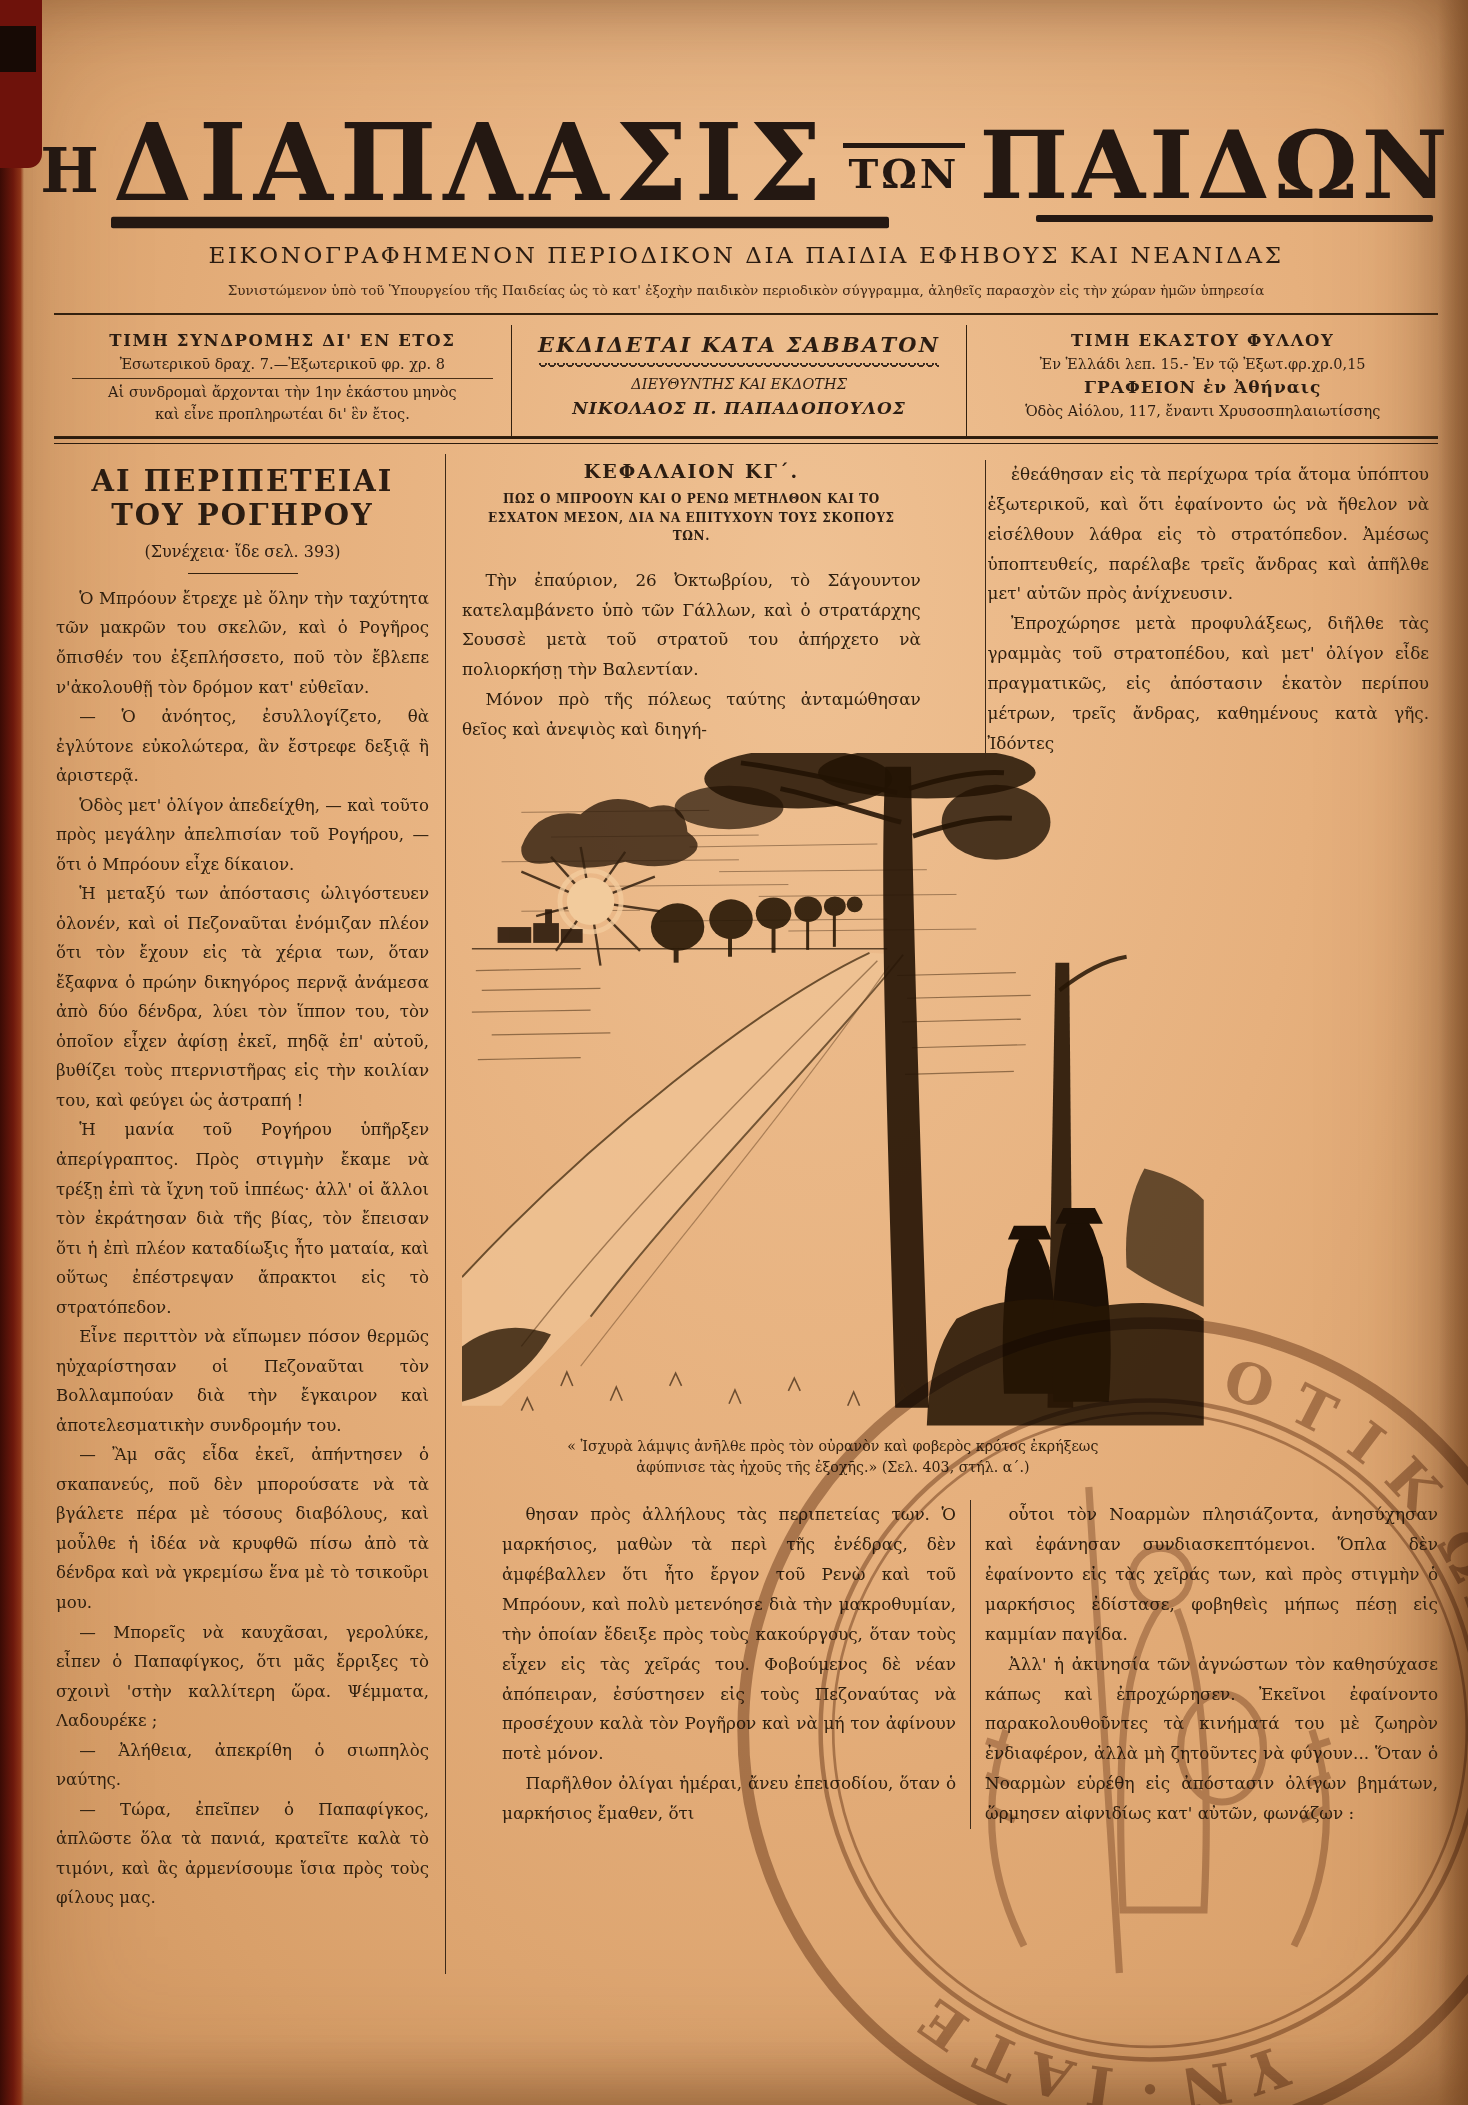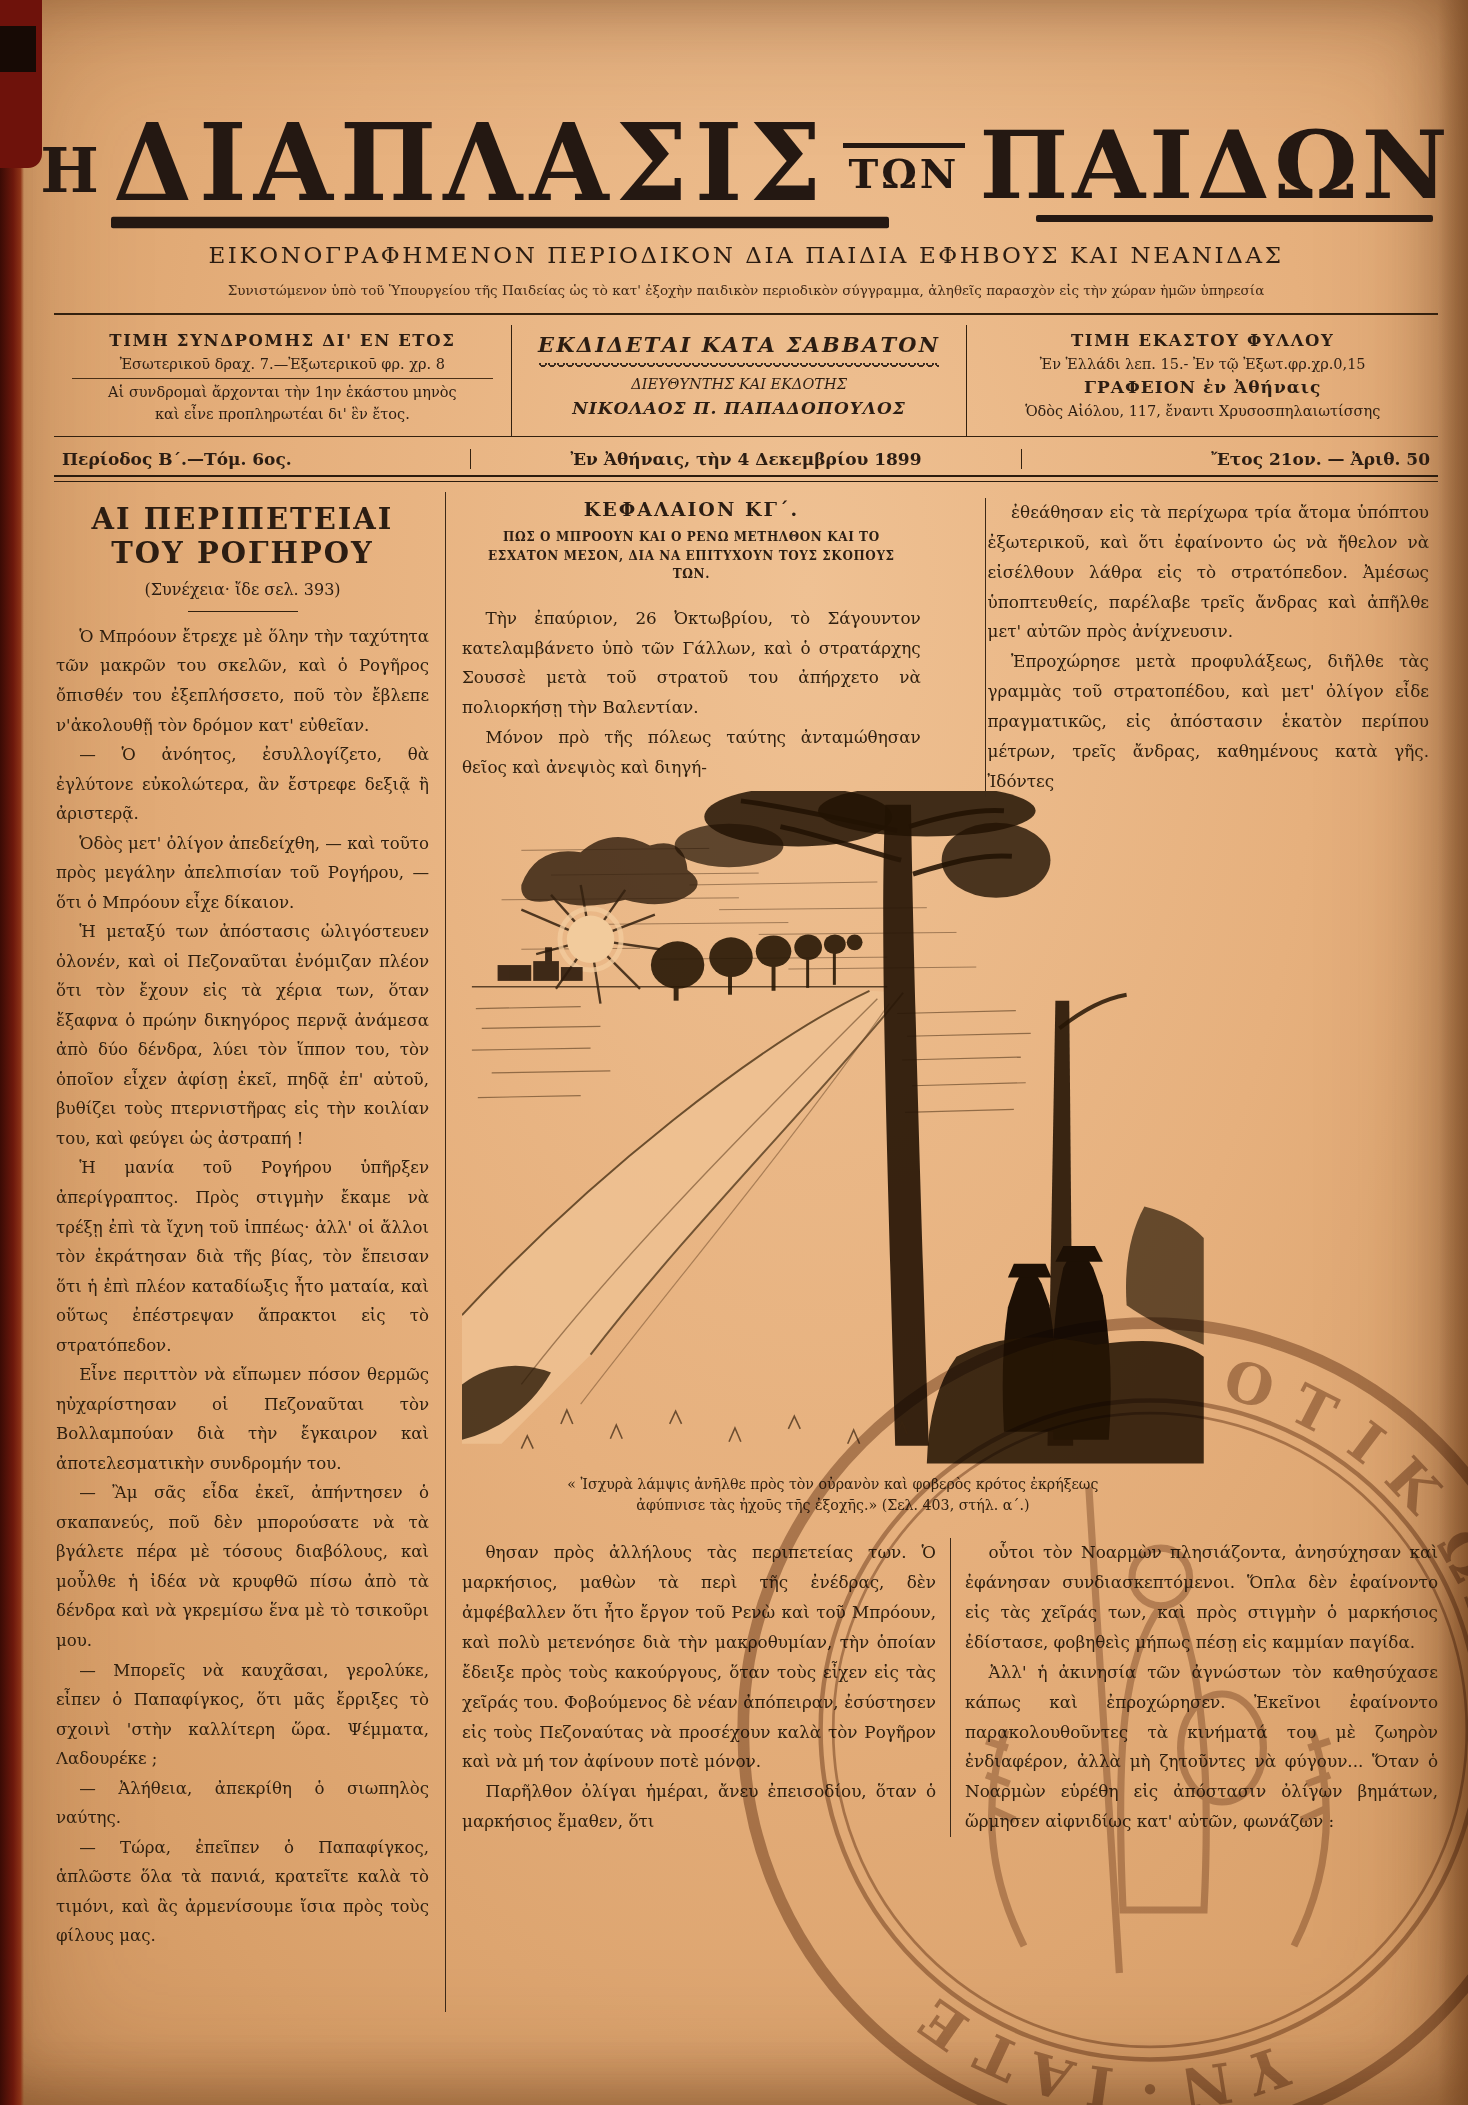--- a/index.html
+++ b/index.html
@@ -66,21 +66,21 @@
   .body-text p{margin:0;padding:0;text-indent:1.4em;text-align:justify;font-size:16.8px;line-height:1.78;color:#30200f;}
   .col1 .body-text p{font-size:16.6px;}
 
   .midright{position:relative;padding:6px 0 0 16px;}
   .chapter-block{width:47%;}
   .chap-head{text-align:center;font-weight:bold;font-size:19px;letter-spacing:2px;}
   .chap-sub{text-align:center;font-size:12px;font-weight:bold;letter-spacing:.6px;line-height:1.55;margin:8px auto 20px auto;max-width:420px;}
   .right-top{position:absolute;top:6px;right:9px;width:44.5%;border-left:1.2px solid #3d2a18;padding-left:2px;}
   .engraving-wrap{width:76%;margin-top:8px;}
   .caption{width:76%;text-align:center;font-size:14.2px;line-height:1.5;color:#33210f;margin-top:6px;}
-  .bottom-row{display:grid;grid-template-columns:1fr 1fr;margin-top:22px;}
+  .bottom-row{display:grid;grid-template-columns:1fr 1fr;margin-top:22px;margin-left:40px;}
   .mid-bottom{padding-right:14px;}
   .right-bottom{border-left:1.2px solid #3d2a18;padding-left:14px;}
 
   
   .stamp{position:absolute;left:700px;top:1280px;width:900px;height:900px;opacity:.5;mix-blend-mode:multiply;pointer-events:none;}
   .stamp text{font-family:"DejaVu Serif",serif;font-weight:bold;}
 </style>
 </head>
 <body>
 
@@ -125,25 +125,20 @@
       <div class="info-box">
         <div class="info-title">ΤΙΜΗ ΕΚΑΣΤΟΥ ΦΥΛΛΟΥ</div>
         <div>Ἐν Ἑλλάδι λεπ. 15.- Ἐν τῷ Ἐξωτ.φρ.χρ.0,15</div>
         <div class="info-bold">ΓΡΑΦΕΙΟΝ ἐν Ἀθήναις</div>
         <div>Ὁδὸς Αἰόλου, 117, ἔναντι Χρυσοσπηλαιωτίσσης</div>
       </div>
     </div>
 
     <hr class="rule-thin">
 
-    <div class="dateline">
-      <span class="seg dl-left">Περίοδος Β΄.—Τόμ. 6ος.</span>
-      <span class="seg dl-center">Ἐν Ἀθήναις, τὴν 4 Δεκεμβρίου 1899</span>
-      <span class="seg dl-right">Ἔτος 21ον. — Ἀριθ. 50</span>
-    </div>
 
     <div class="rule-double"></div>
 
     <div class="main">
 
       <div class="col1">
         <div class="art-title">ΑΙ ΠΕΡΙΠΕΤΕΙΑΙ ΤΟΥ ΡΟΓΗΡΟΥ</div>
         <div class="art-sub">(Συνέχεια· ἴδε σελ. 393)</div>
         <hr class="art-rule">
         <div class="body-text">

